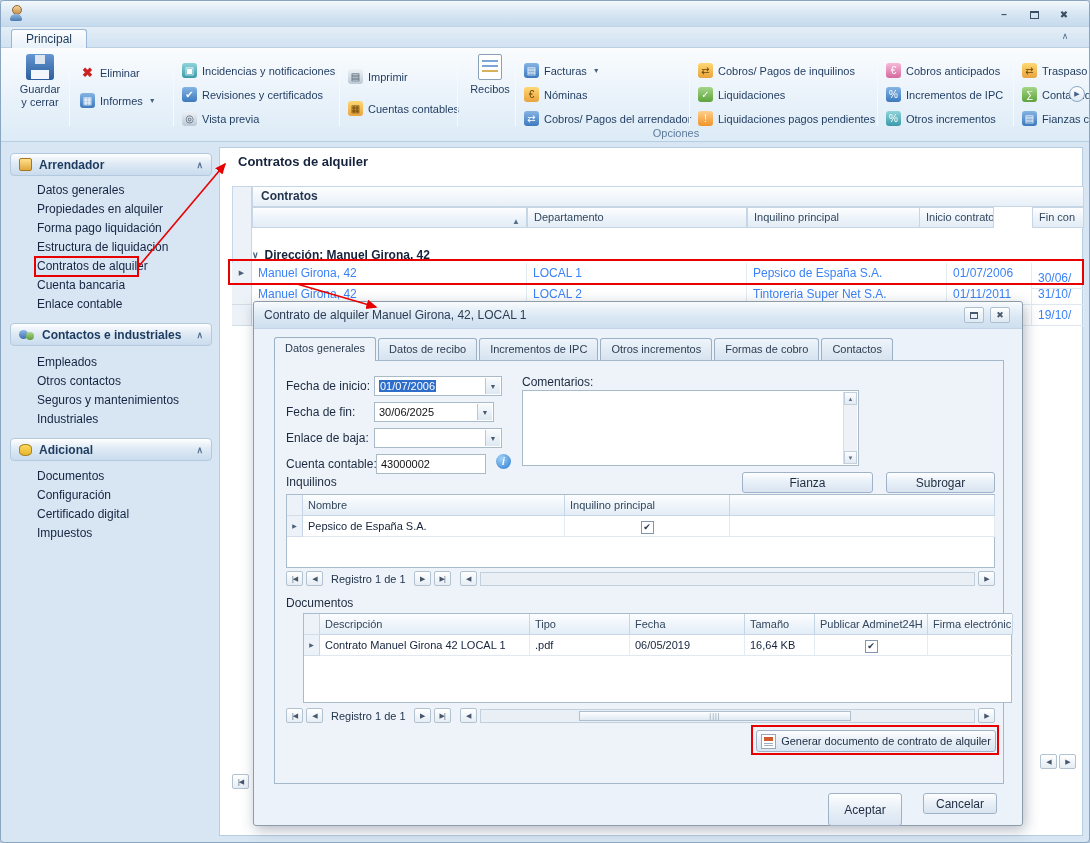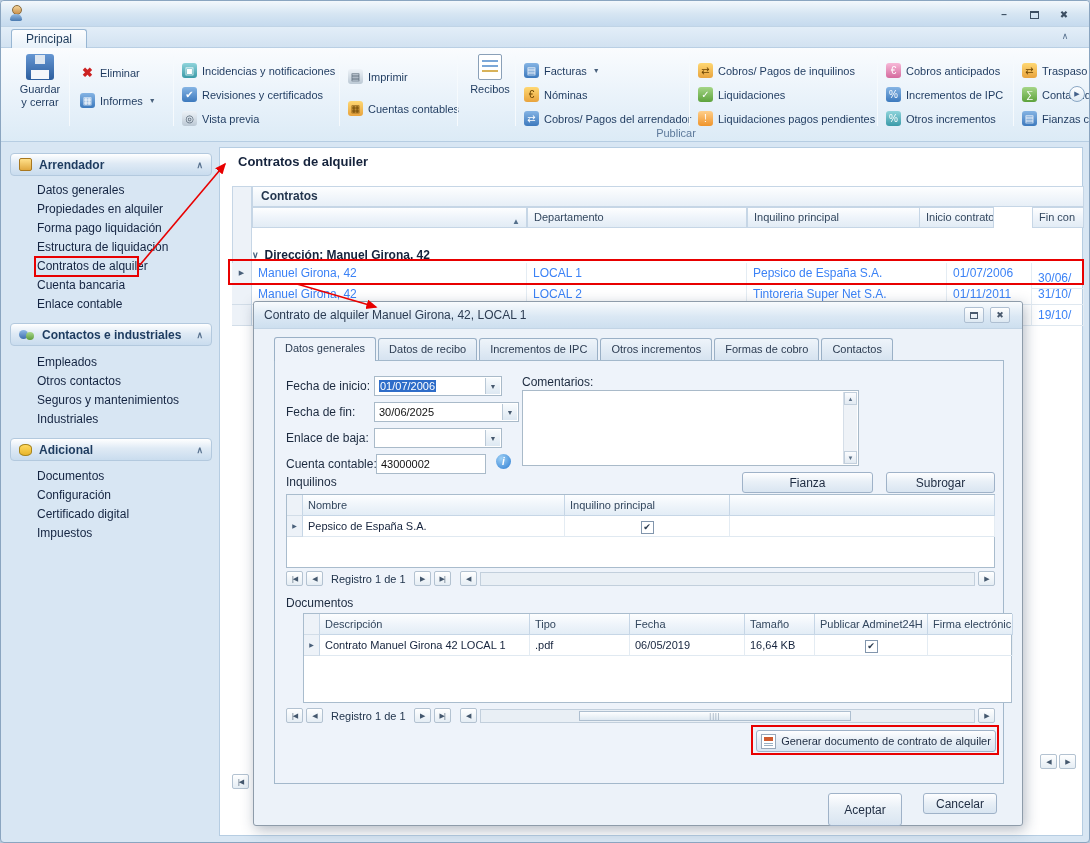--- a/index.html
+++ b/index.html
@@ -282,21 +282,21 @@
       <span>Contabilid</span>
     </div>
     <div class="rbtn" style="left:1018px;top:61px">
       <span class="ic ic-blue">▤</span>
       <span>Fianzas c</span>
     </div>
 
     <div class="ovf">
         <span>▶</span>
       </div>
-    <div class="grp-label">Publicar</div>
+    <div class="grp-label">Opciones</div>
   </div>
 
   <div class="sb-head" style="top:152px">
     <span class="key-ic"></span>
     <span>Arrendador</span>
     <span class="sb-chev">∧</span>
   </div>
   <div class="sb-item" style="top:180px">Datos generales</div>
   <div class="sb-item" style="top:199px">Propiedades en alquiler</div>
   <div class="sb-item" style="top:218px">Forma pago liquidación</div>
@@ -393,21 +393,21 @@
     </div>
     <div class="dpanel"></div>
 
     <div class="flabel" style="left:32px;top:77px">Fecha de inicio:</div>
     <div class="inp" style="left:120px;top:74px;width:128px">
       <span class="sel">01/07/2006</span>
       <span class="ddbtn">▼</span>
     </div>
 
     <div class="flabel" style="left:32px;top:103px">Fecha de fin:</div>
-    <div class="inp" style="left:120px;top:100px;width:145px">
+    <div class="inp" style="left:120px;top:100px;width:120px">
       <span>30/06/2025</span>
       <span class="ddbtn">▼</span>
     </div>
 
     <div class="flabel" style="left:32px;top:129px">Enlace de baja:</div>
     <div class="inp" style="left:120px;top:126px;width:128px">
       <span class="ddbtn">▼</span>
     </div>
 
     <div class="flabel" style="left:32px;top:155px">Cuenta contable:</div>

